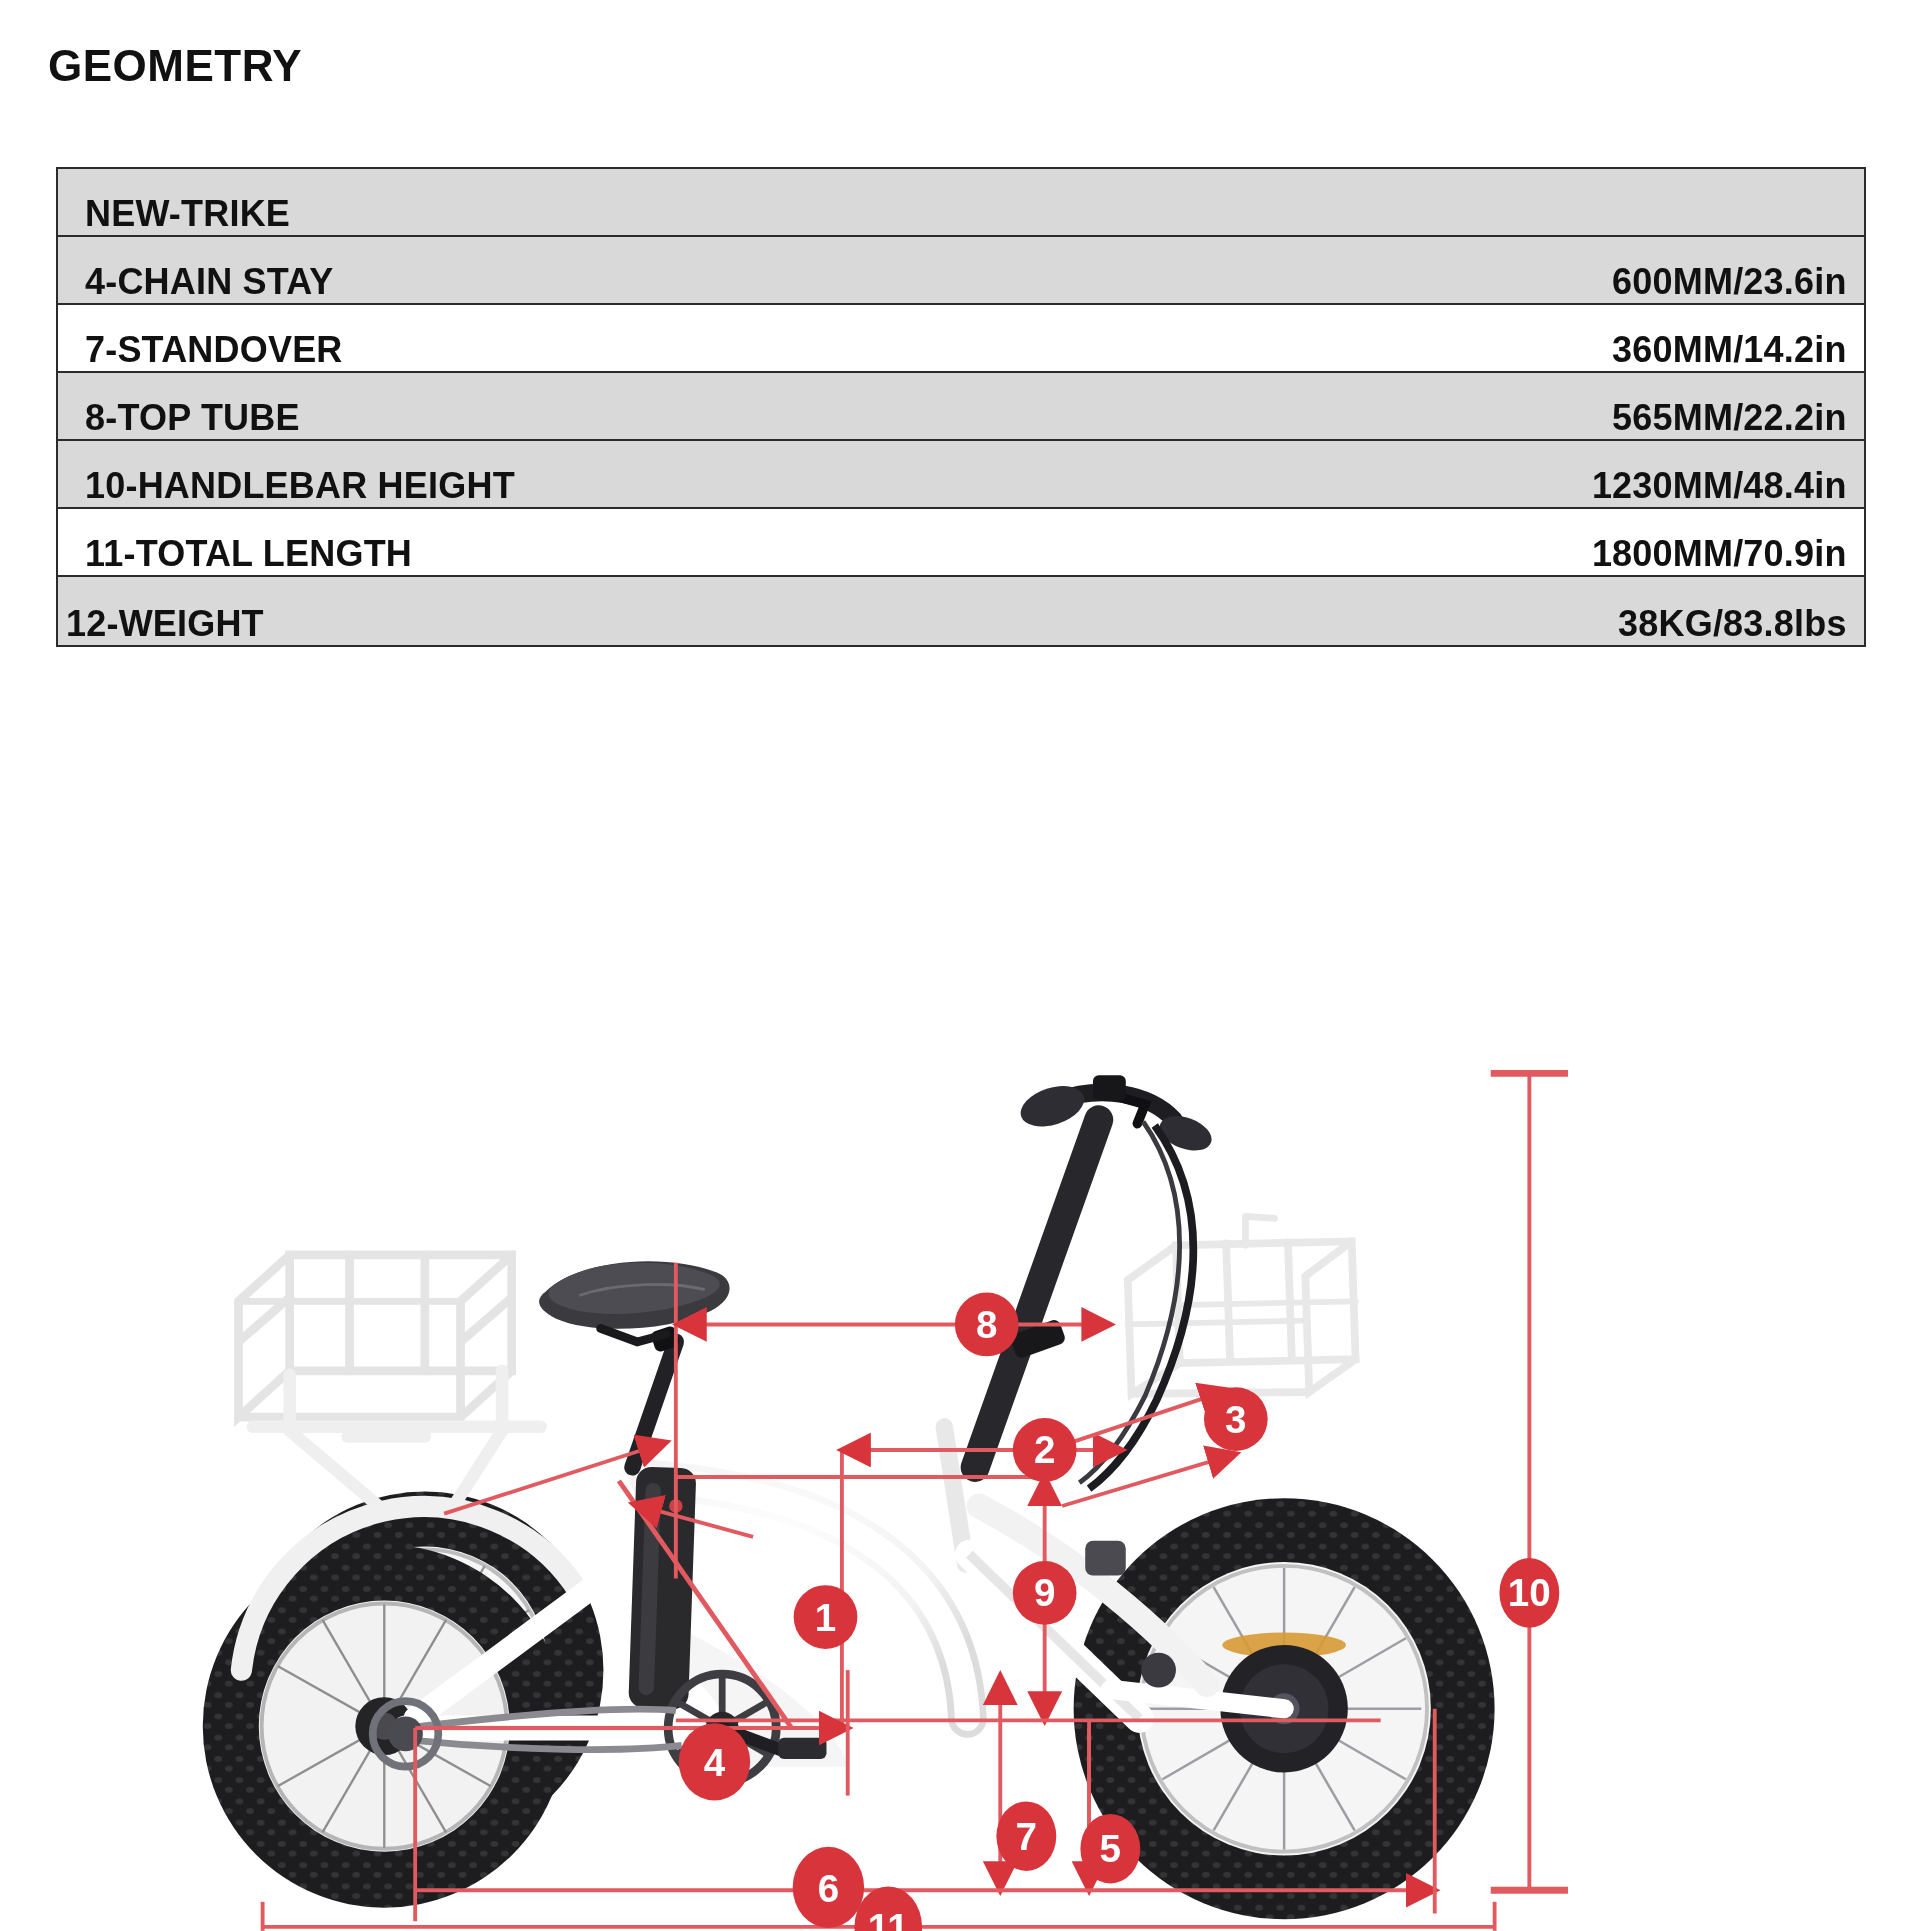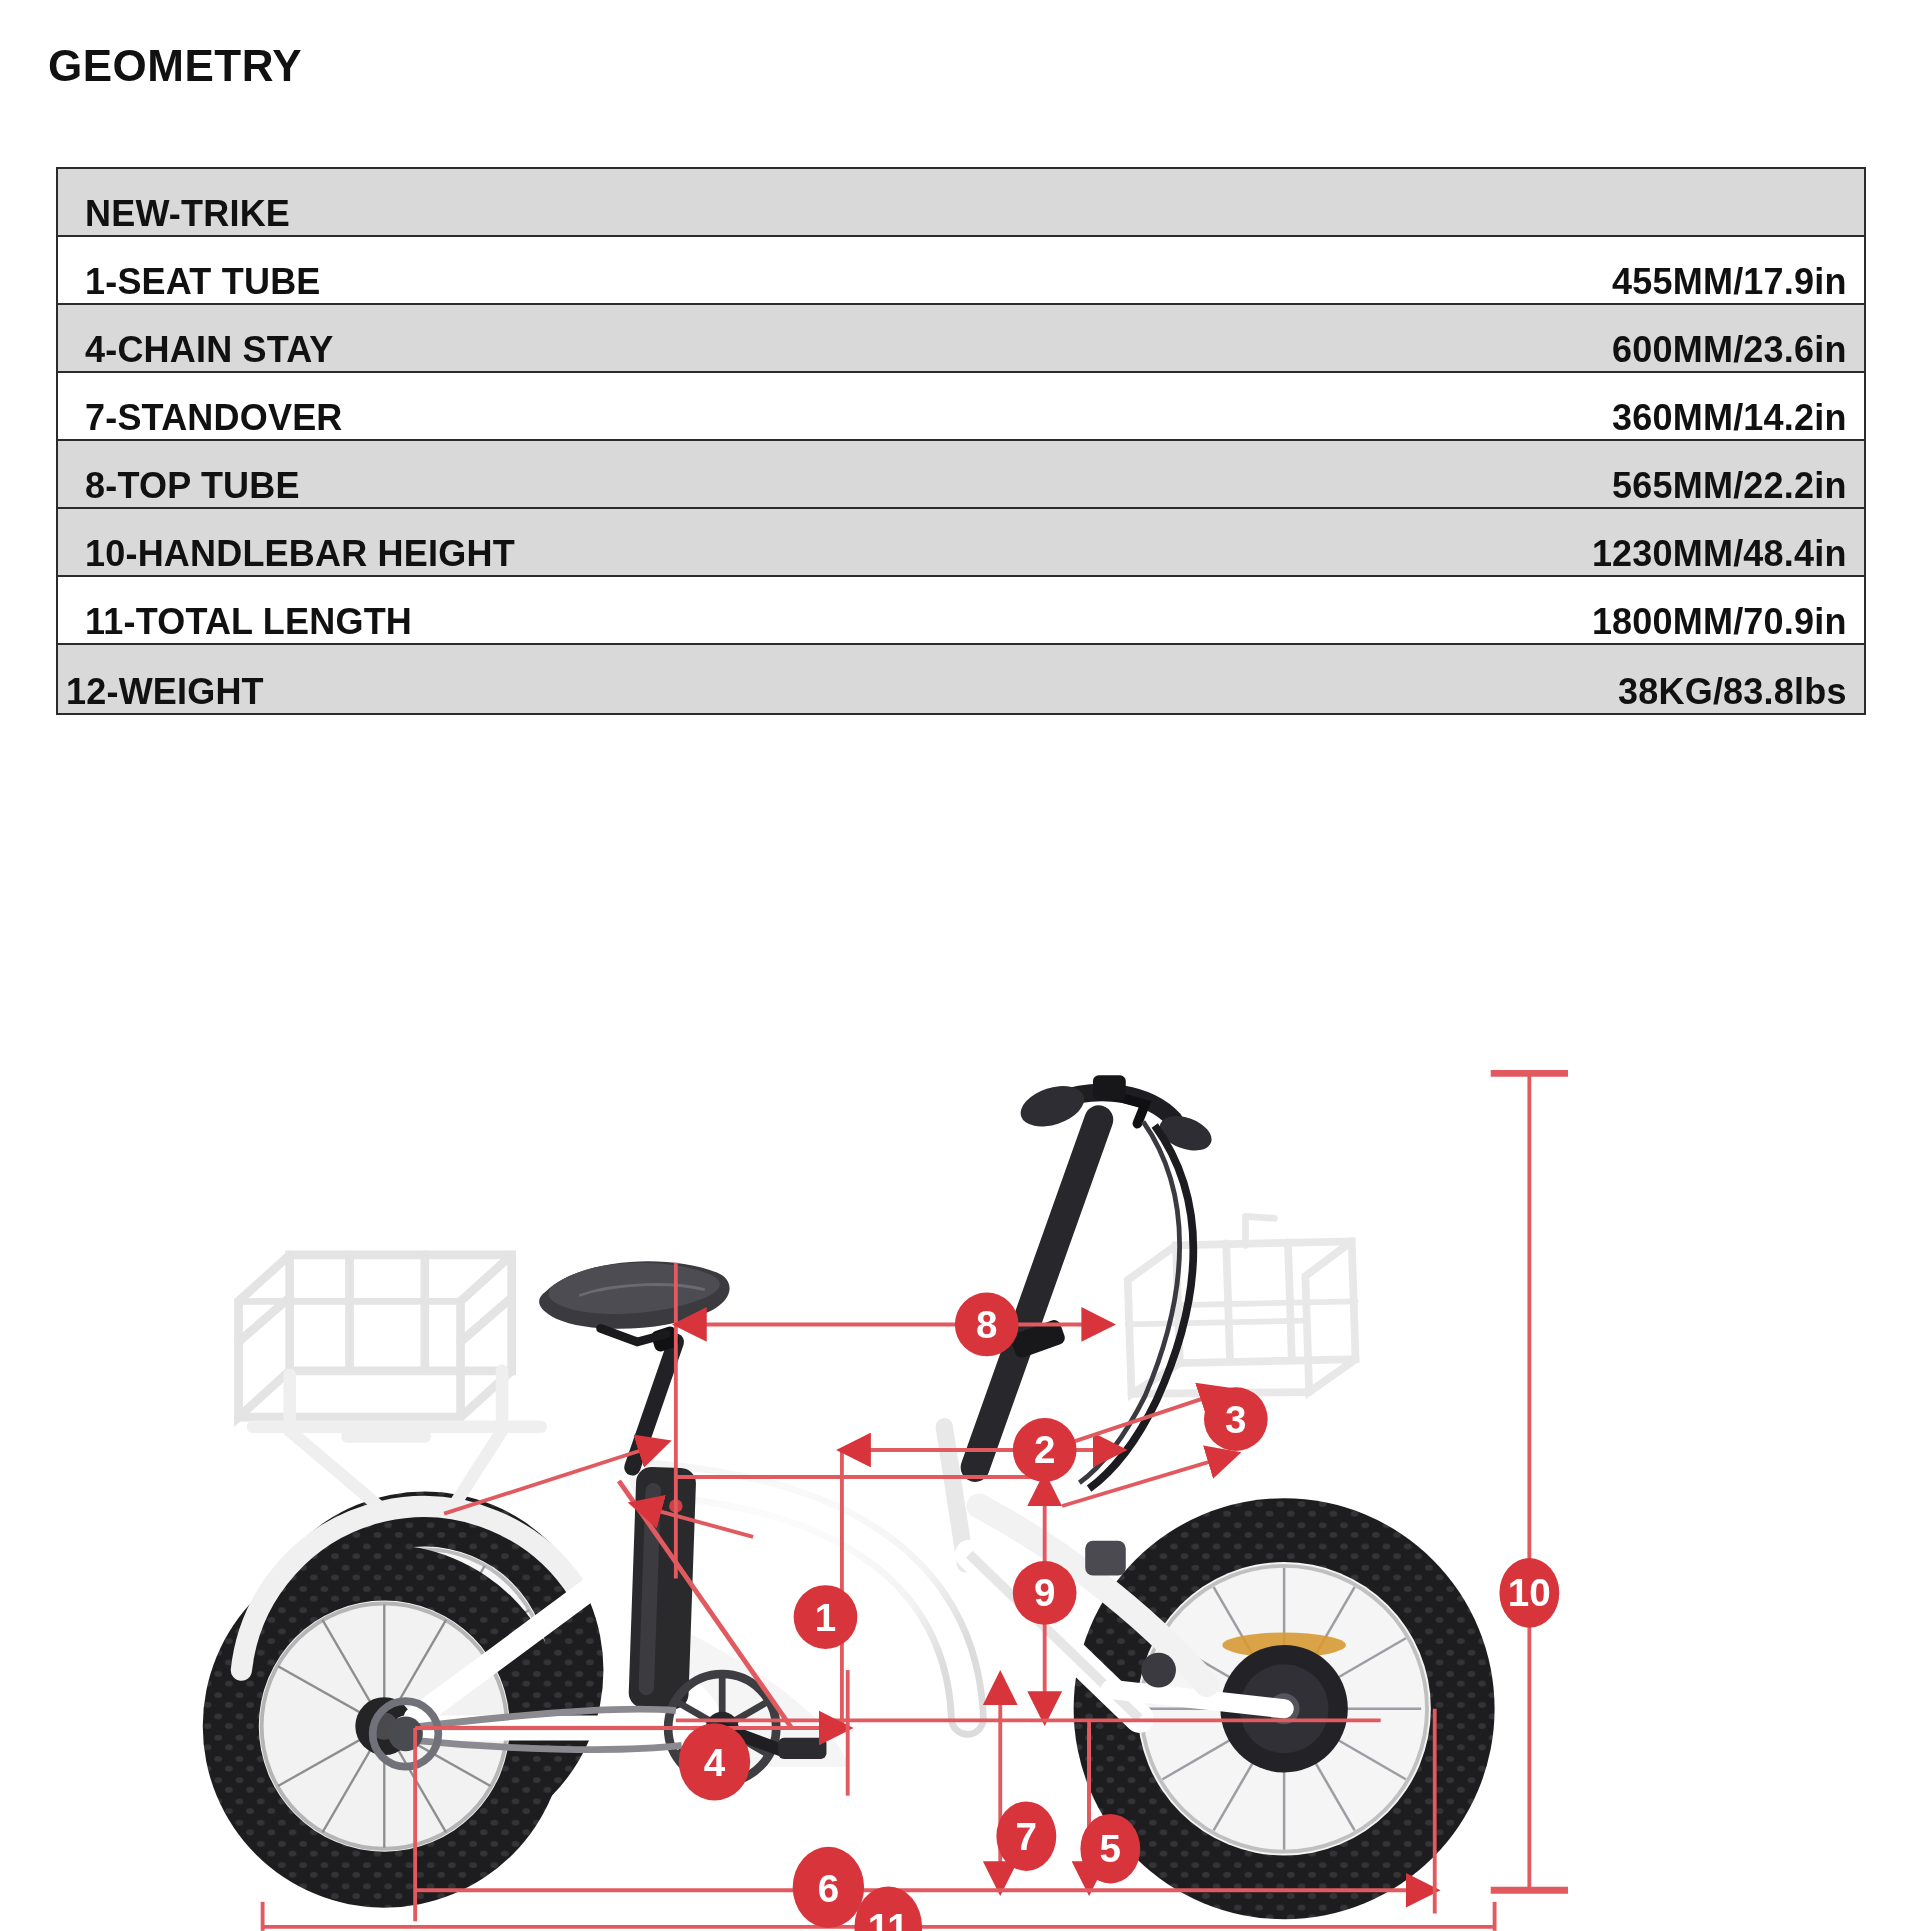--- a/index.html
+++ b/index.html
@@ -80,24 +80,20 @@
 
 <div id="page-title">GEOMETRY</div>
 
 <div id="geometry-table">
 
   <div class="row head">
     <span class="cell-label">NEW-TRIKE</span>
     <span class="cell-value"></span>
   </div>
 
-  <div class="row plain">
-    <span class="cell-label">1-SEAT TUBE</span>
-    <span class="cell-value">455MM/17.9in</span>
-  </div>
   <div class="row shade">
     <span class="cell-label">4-CHAIN STAY</span>
     <span class="cell-value">600MM/23.6in</span>
   </div>
   <div class="row plain">
     <span class="cell-label">7-STANDOVER</span>
     <span class="cell-value">360MM/14.2in</span>
   </div>
   <div class="row shade">
     <span class="cell-label">8-TOP TUBE</span>

